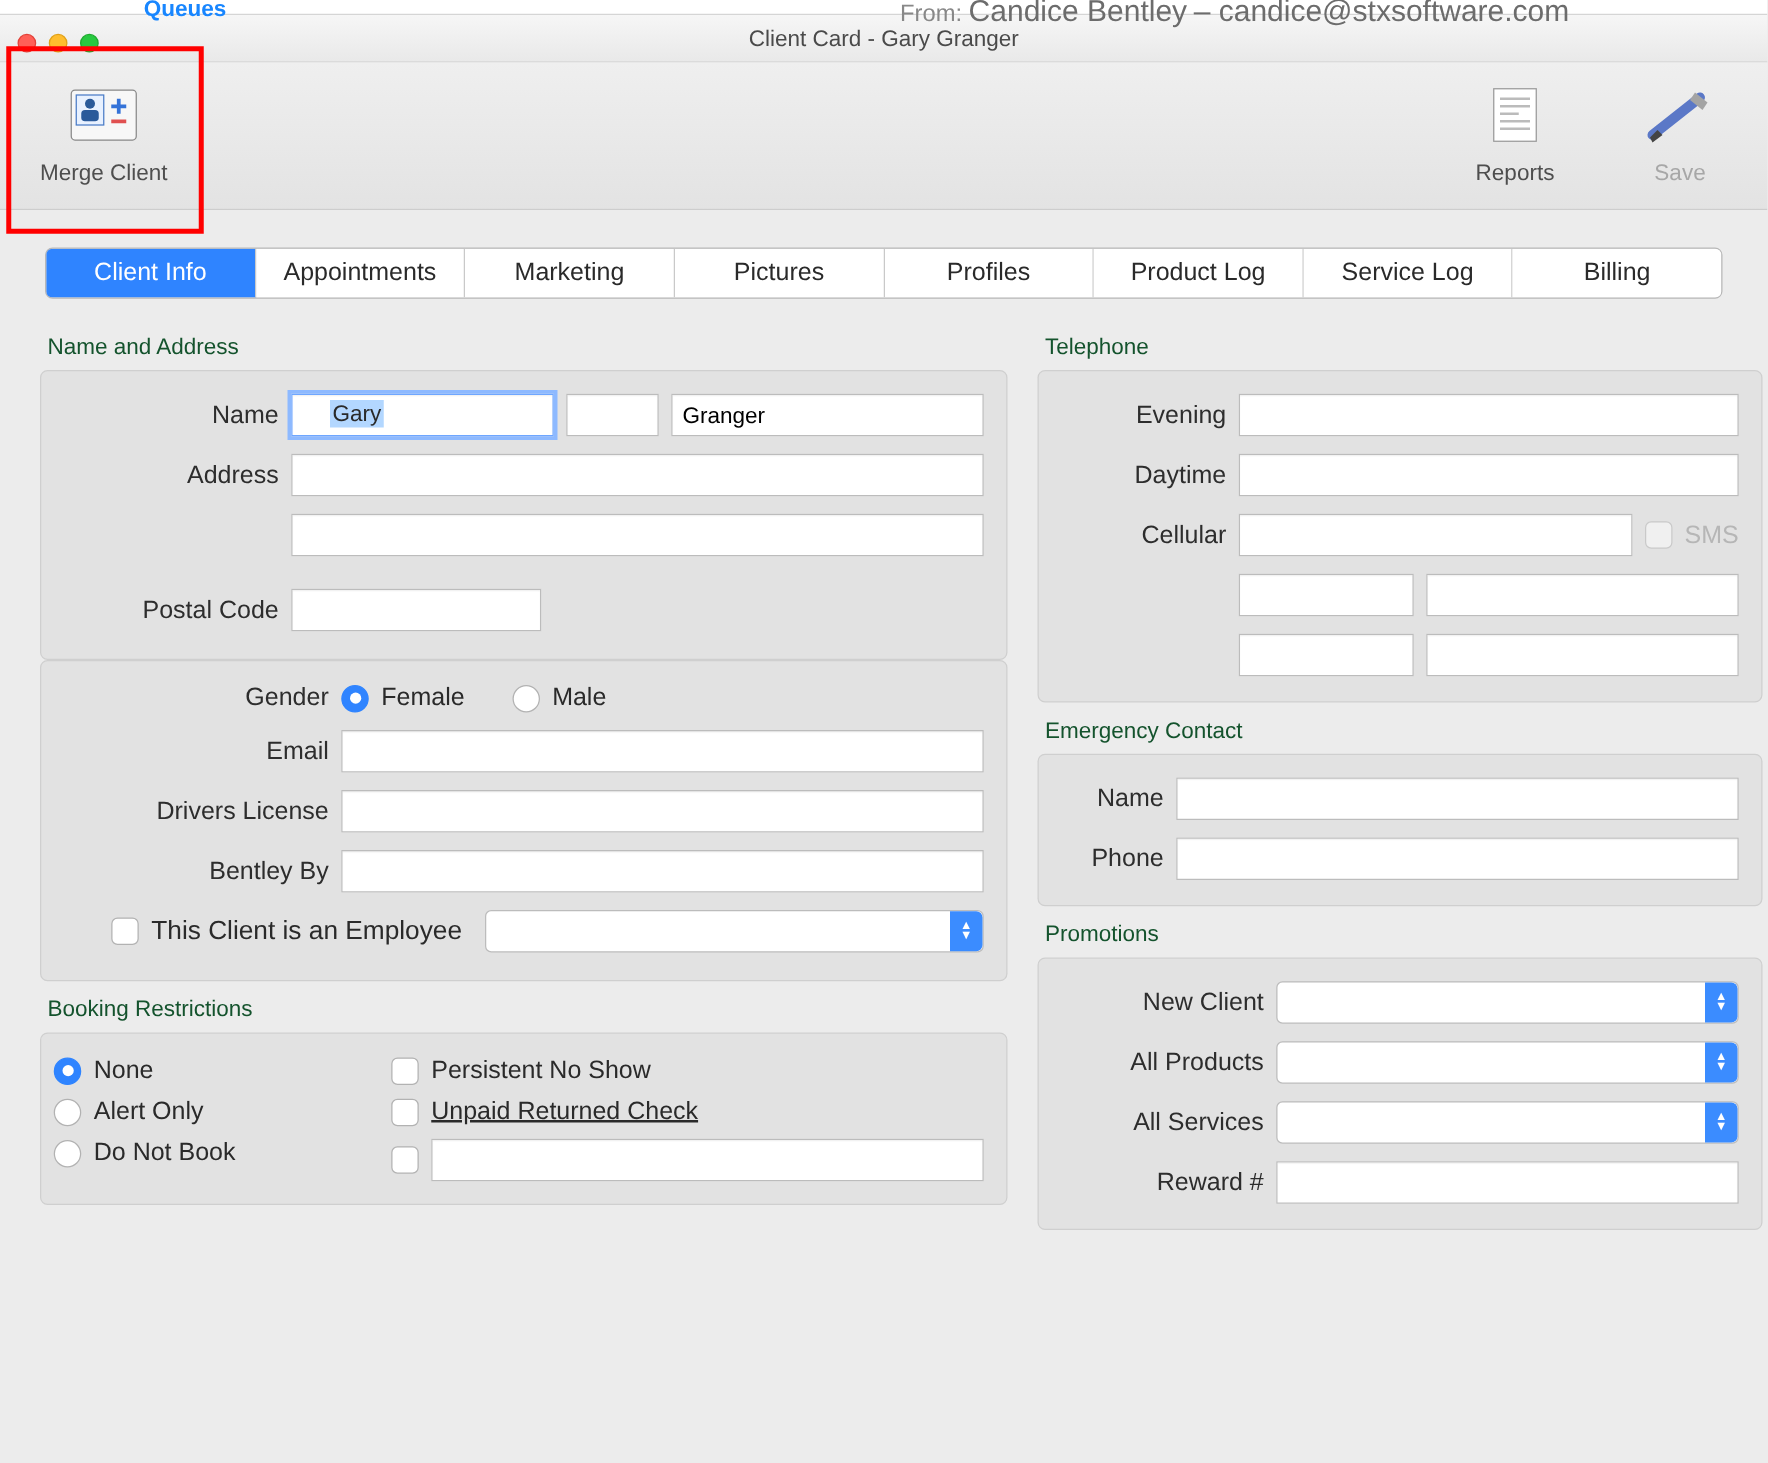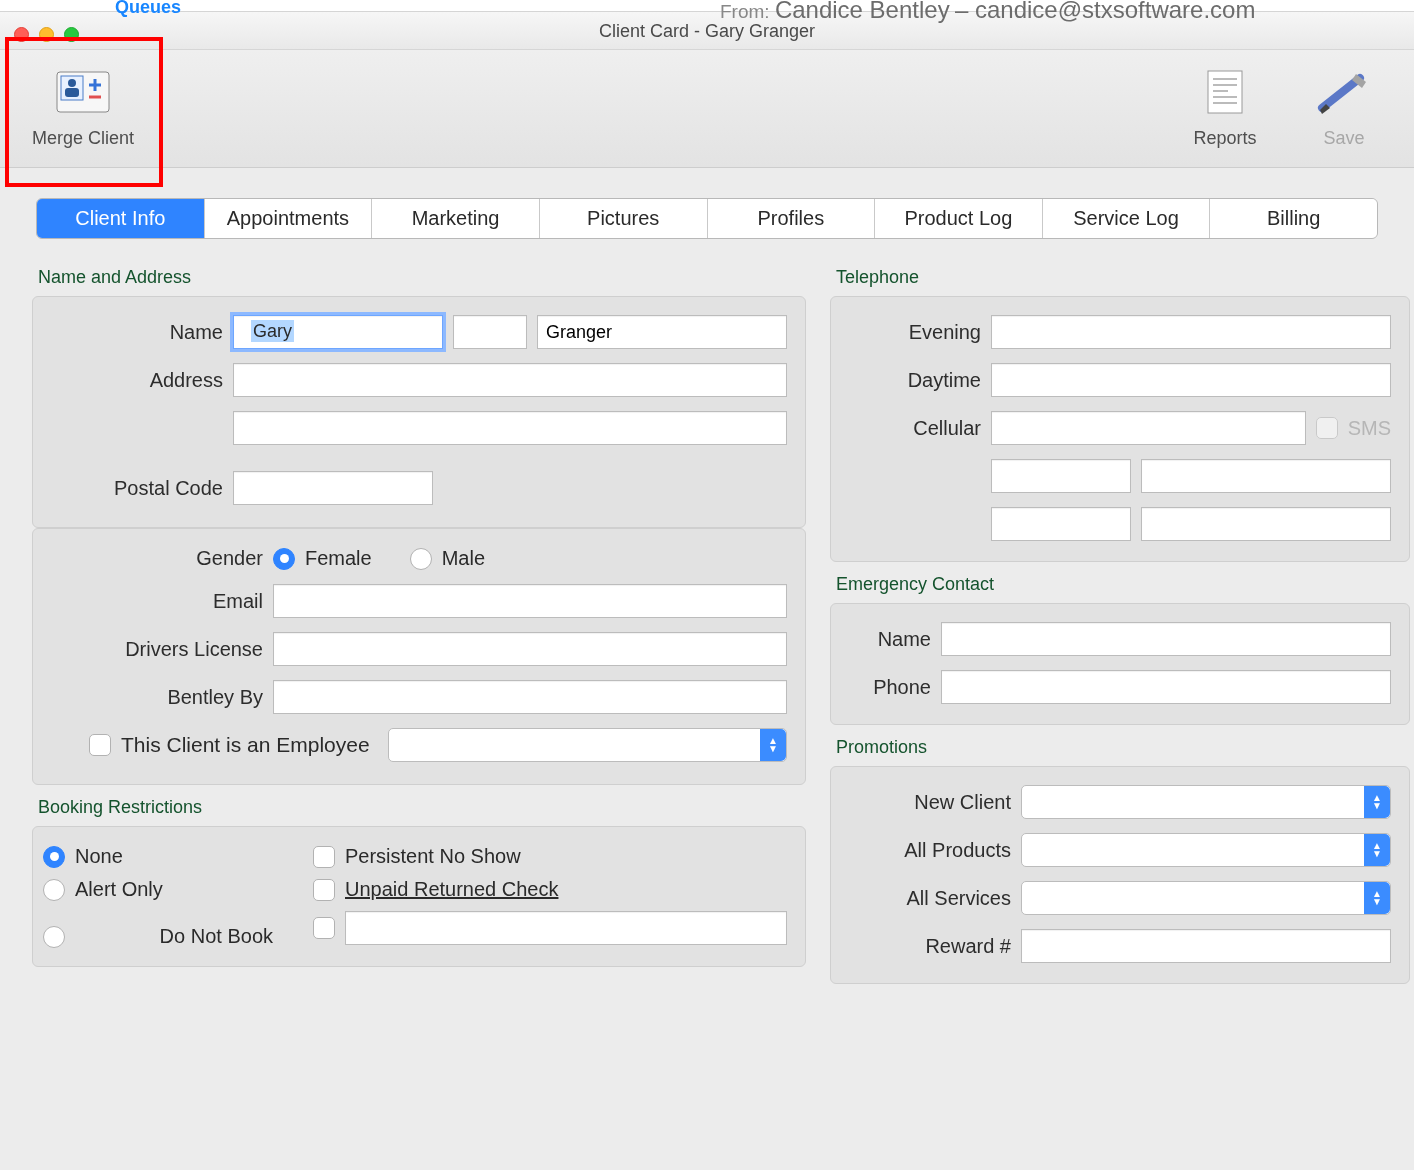--- a/index.html
+++ b/index.html
@@ -220,21 +220,21 @@
         <circle cx="17" cy="13" r="4" fill="#2a5a9a"></circle>
         <rect x="10" y="18" width="14" height="9" rx="3" fill="#2a5a9a"></rect>
         <line x1="40" y1="9" x2="40" y2="21" stroke="#3573d8" stroke-width="3"></line>
         <line x1="34" y1="15" x2="46" y2="15" stroke="#3573d8" stroke-width="3"></line>
         <line x1="34" y1="27" x2="46" y2="27" stroke="#e05050" stroke-width="3"></line>
       </svg>
     </div>
     <div>Merge Client</div>
   </div>
 
-  <div class="tb-item" style="right:144px; top:12px; width:90px;">
+  <div class="tb-item" style="right:157px; top:12px; width:90px;">
     <div class="icon-wrap">
       <svg width="50" height="50" viewBox="0 0 50 50">
         <rect x="8" y="4" width="34" height="42" fill="#fff" stroke="#999"></rect>
         <line x1="13" y1="12" x2="37" y2="12" stroke="#bbb" stroke-width="2"></line>
         <line x1="13" y1="18" x2="37" y2="18" stroke="#bbb" stroke-width="2"></line>
         <line x1="13" y1="24" x2="28" y2="24" stroke="#bbb" stroke-width="2"></line>
         <line x1="13" y1="30" x2="37" y2="30" stroke="#bbb" stroke-width="2"></line>
         <line x1="13" y1="36" x2="37" y2="36" stroke="#bbb" stroke-width="2"></line>
       </svg>
     </div>
@@ -267,21 +267,21 @@
 </div>
 
 <div class="content">
   <div class="col col-left">
     <div class="section-title">Name and Address</div>
     <div class="panel">
       <div class="row">
         <label class="lbl">Name</label>
         <div style="position:relative; width:210px;">
           <input type="text" class="focused" style="width: 100%;">
-          <span style="position:absolute; left:2px; top:6px; font-size:18px; pointer-events:none;padding-left:16px;"><span class="sel-text">Gary</span></span>
+          <span style="position:absolute; left:15px; top:6px; font-size:18px; pointer-events:none;padding-left:16px;"><span class="sel-text">Gary</span></span>
         </div>
         <input type="text" style="width: 74px;" value="">
         <input type="text" style="flex: 1 1 0%;" value="Granger">
       </div>
       <div class="row">
         <label class="lbl">Address</label>
         <input type="text" style="flex: 1 1 0%;">
       </div>
       <div class="row">
         <label class="lbl"></label>
@@ -325,25 +325,25 @@
     </div>
 
     <div class="section-title">Booking Restrictions</div>
     <div class="panel">
       <div style="display:flex; gap:40px;">
         <div style="min-width:230px;">
           <div class="row" style="margin-bottom:10px;">
               <span class="radio checked"></span>
               <span style="font-size:20px;">None</span>
             </div>
-          <div class="row" style="margin-bottom:24px;">
+          <div class="row" style="margin-bottom:10px;">
               <span class="radio"></span>
               <span style="font-size:20px;">Alert Only</span>
             </div>
-          <div class="row" style="margin-bottom:0;justify-content:space-between;">
+          <div class="row" style="margin-bottom:0;">
               <span class="radio"></span>
               <span style="font-size:20px;">Do Not Book</span>
             </div>
         </div>
         <div style="flex:1;">
           <div class="row" style="margin-bottom:10px;">
               <span class="chk"></span>
               <span style="font-size:20px;">Persistent No Show</span>
             </div>
           <div class="row" style="margin-bottom:10px;">

